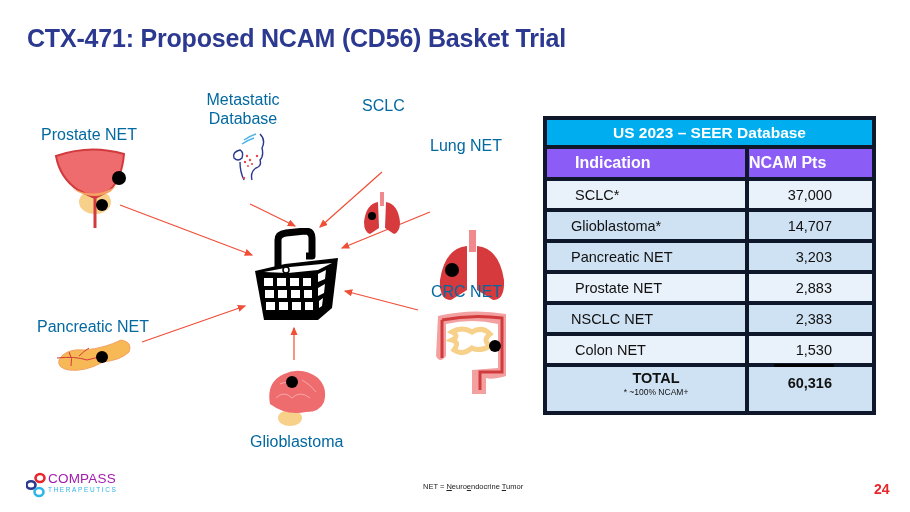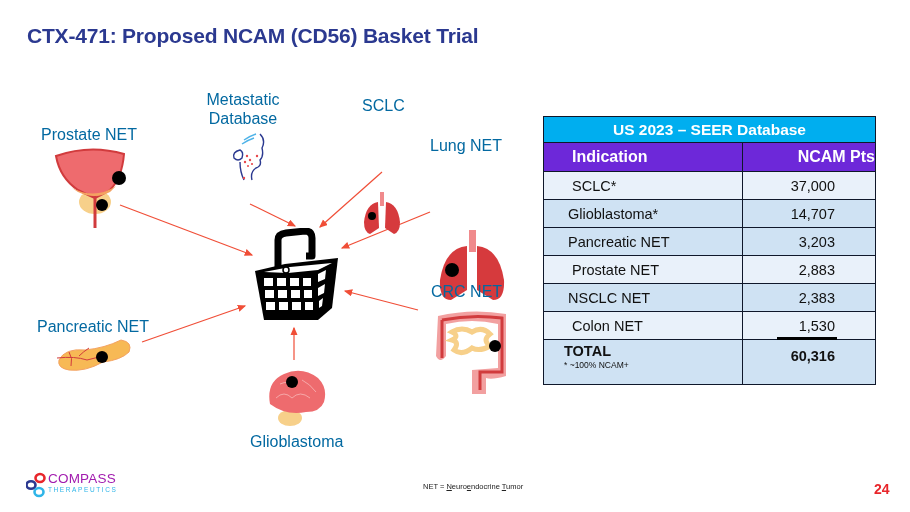--- a/index.html
+++ b/index.html
@@ -1,45 +1,45 @@
 <!DOCTYPE html>
 <html><head>
 <meta charset="utf-8">
 <style>
   html, body { margin: 0; padding: 0; }
   body {
     width: 910px; height: 512px; background: #ffffff; position: relative; overflow: hidden;
     font-family: "Liberation Sans", sans-serif; color: #111;
   }
   .title {
-    position: absolute; left: 27px; top: 24px; font-size: 21px; font-weight: bold; color: #2B3990;
+    position: absolute; left: 27px; top: 24px; font-size: 25px; font-weight: bold; color: #2B3990;
     letter-spacing: -0.2px; white-space: nowrap;
   }
   .diagram { position: absolute; left: 0; top: 70px; width: 540px; height: 390px; }
   .diagram svg.arrows { position: absolute; left: 0; top: 0; }
   .lbl { position: absolute; font-size: 16px; color: #0369a1; white-space: nowrap; line-height: 19px; }
   .lbl.center { text-align: center; }
   .organ { position: absolute; }
 
   
   .tbl {
     position: absolute; left: 543px; top: 116px; width: 333px; border-collapse: collapse;
     font-size: 14.5px;
   }
-  .tbl td, .tbl th { padding: 0; height: 27px; border: 1px solid #0f172a; }
+  .tbl td, .tbl th { padding: 0; height: 27px; border: 4px solid #0f172a; }
   .tbl .hdr1 th { background: #00AEEF; color: #fff; font-weight: bold; font-size: 15.5px; height: 25px; text-align: center; }
-  .tbl .hdr2 th { background: #6d28d9; color: #fff; font-weight: bold; font-size: 16px; height: 28px; }
+  .tbl .hdr2 th { background: #8b5cf6; color: #fff; font-weight: bold; font-size: 16px; height: 28px; }
   .tbl .hdr2 th.c1 { text-align: left; padding-left: 28px; }
-  .tbl .hdr2 th.c2 { text-align: right; }
+  .tbl .hdr2 th.c2 { text-align: left; }
   .tbl td.c1 { padding-left: 28px; width: 170px; }
   .tbl td.c2 { text-align: right; padding-right: 40px; }
   .tbl tr.odd td { background: #E9F1FA; }
   .tbl tr.even td { background: #CFE2F3; padding-left: 24px; }
   .tbl tr.total td { background: #CFE2F3; height: 36px; vertical-align: top; }
-  .tbl tr.total td.c1 { text-align: left; padding-right: 0; padding-top: 4px; padding-left: 20px; }
+  .tbl tr.total td.c1 { text-align: center; padding-right: 0; padding-top: 4px; padding-left: 20px; }
   .tbl tr.total td.c2 { font-weight: bold; padding-top: 8px; position: relative; }
   .total-label { font-weight: bold; font-size: 14.5px; display: block; line-height: 15px; }
   .footnote-star { font-size: 8.5px; display: block; line-height: 12px; }
   .sum-rule { position: absolute; top: -3px; right: 38px; width: 60px; height: 3px; background: #000; }
 
   .footer-note { position: absolute; left: 423px; top: 482px; font-size: 7.5px; color: #222; white-space: nowrap; }
   .footer-note u { text-decoration: underline; }
   .page-num { position: absolute; left: 874px; top: 481px; font-size: 14px; color: #E8262B; font-weight: bold; }
   .logo { position: absolute; left: 26px; top: 470px; width: 130px; height: 28px; }
   .logo .name { position: absolute; left: 22px; top: 1px; font-size: 13.5px; color: #a21caf; letter-spacing: 0.2px; }

